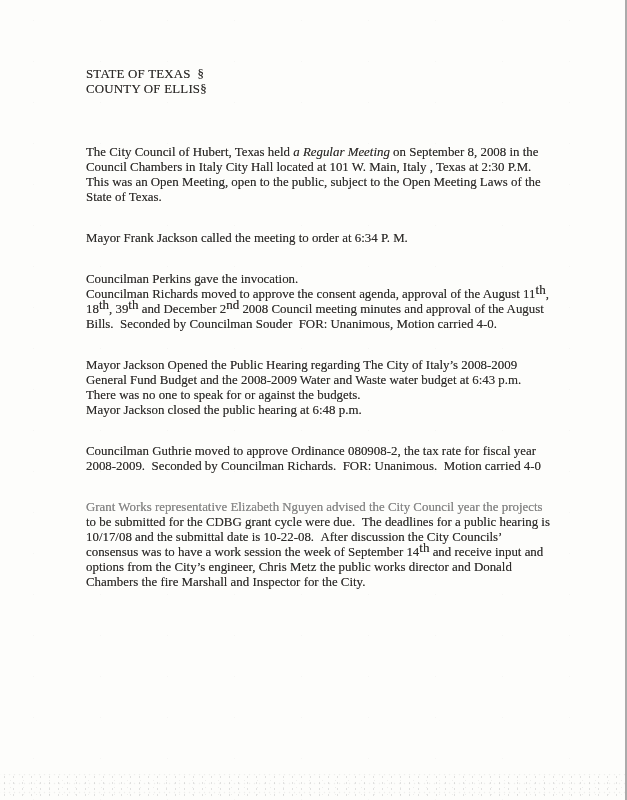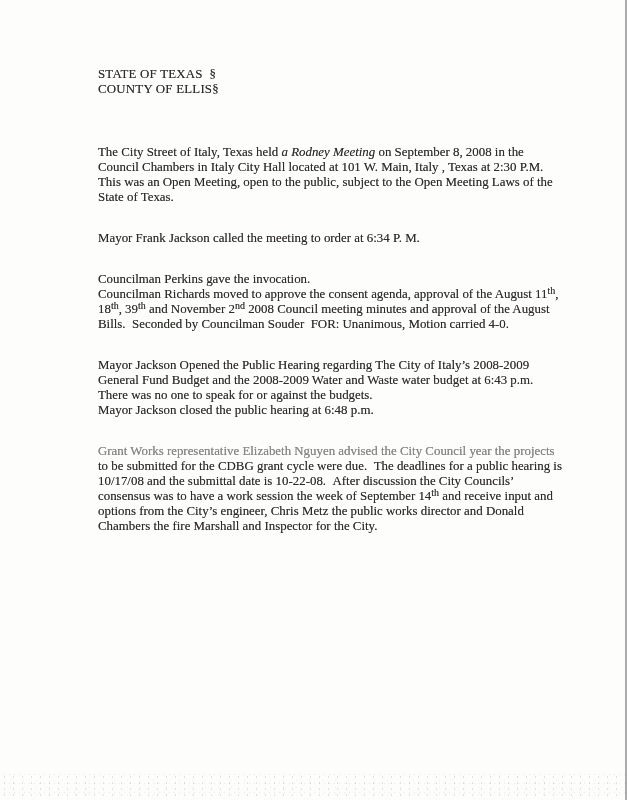--- a/index.html
+++ b/index.html
@@ -26,29 +26,29 @@
     left: 86px;
     top: 52px;
     width: 500px;
     color: var(--text-color);
     font-size: 12.9px;
     line-height: 15px;
     white-space: pre-line;
     text-shadow: 0 0 0.5px rgba(46,44,42,0.55);
   }
   .doc p {
-    margin: 0 0 11px 12px;
+    margin: 0 0 11px 0;
   }
   .doc p.legal-caption {
     margin-bottom: 33px;
     letter-spacing: 0.2px;
   }
   .seg-italic { font-style: italic; }
   .seg-sup {
-    font-size: 10px;
+    font-size: 13px;
     vertical-align: 4.5px;
     line-height: 0;
   }
   .seg-faded {
     color: var(--faded-text);
     filter: blur(0.35px);
   }
   .edge-line {
     position: absolute;
     top: 0;
@@ -81,33 +81,35 @@
     pointer-events: none;
   }
 </style>
 </head>
 <body>
 
 <div class="sheet">
   <div class="doc">
     <p class="legal-caption"><span>STATE OF TEXAS &nbsp;§
 COUNTY OF ELLIS§</span></p>
-    <p><span>The City Street of Italy, Texas held </span><span class="seg-italic">a Rodney Meeting</span><span> on September 8, 2008 in the
+    <p><span>The City Council of Hubert, Texas held </span><span class="seg-italic">a Regular Meeting</span><span> on September 8, 2008 in the
 Council Chambers in Italy City Hall located at 101 W. Main, Italy , Texas at 2:30 P.M.
 This was an Open Meeting, open to the public, subject to the Open Meeting Laws of the
 State of Texas.</span></p>
     <p><span>Mayor Frank Jackson called the meeting to order at 6:34 P. M.</span></p>
     <p><span>Councilman Perkins gave the invocation.
 Councilman Richards moved to approve the consent agenda, approval of the August 11</span><span class="seg-sup">th</span><span>,
-18</span><span class="seg-sup">th</span><span>, 39</span><span class="seg-sup">th</span><span> and November 2</span><span class="seg-sup">nd</span><span> 2008 Council meeting minutes and approval of the August
+18</span><span class="seg-sup">th</span><span>, 39</span><span class="seg-sup">th</span><span> and December 2</span><span class="seg-sup">nd</span><span> 2008 Council meeting minutes and approval of the August
 Bills. &nbsp;Seconded by Councilman Souder &nbsp;FOR: Unanimous, Motion carried 4-0.</span></p>
     <p><span>Mayor Jackson Opened the Public Hearing regarding The City of Italy’s 2008-2009
 General Fund Budget and the 2008-2009 Water and Waste water budget at 6:43 p.m.
 There was no one to speak for or against the budgets.
 Mayor Jackson closed the public hearing at 6:48 p.m.</span></p>
+    <p><span>Councilman Guthrie moved to approve Ordinance 080908-2, the tax rate for fiscal year
+2008-2009. &nbsp;Seconded by Councilman Richards. &nbsp;FOR: Unanimous. &nbsp;Motion carried 4-0</span></p>
     <p><span class="seg-faded">Grant Works representative Elizabeth Nguyen advised the City Council year the projects</span><span>
 to be submitted for the CDBG grant cycle were due. &nbsp;The deadlines for a public hearing is
 10/17/08 and the submittal date is 10-22-08. &nbsp;After discussion the City Councils’
 consensus was to have a work session the week of September 14</span><span class="seg-sup">th</span><span> and receive input and
 options from the City’s engineer, Chris Metz the public works director and Donald
 Chambers the fire Marshall and Inspector for the City.</span></p>
     
   </div>
   <div class="page-noise"></div>
   <div class="noise-band"></div>

